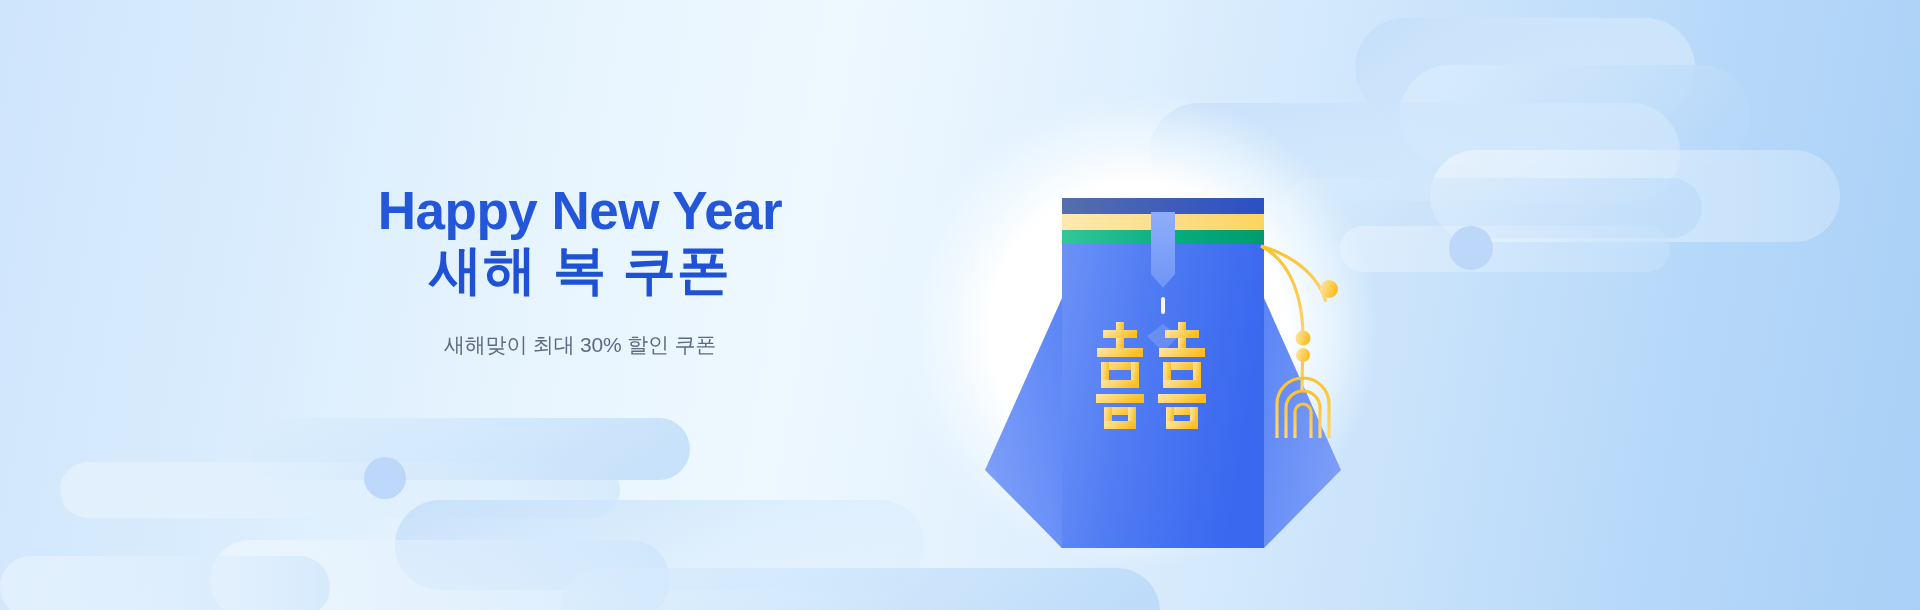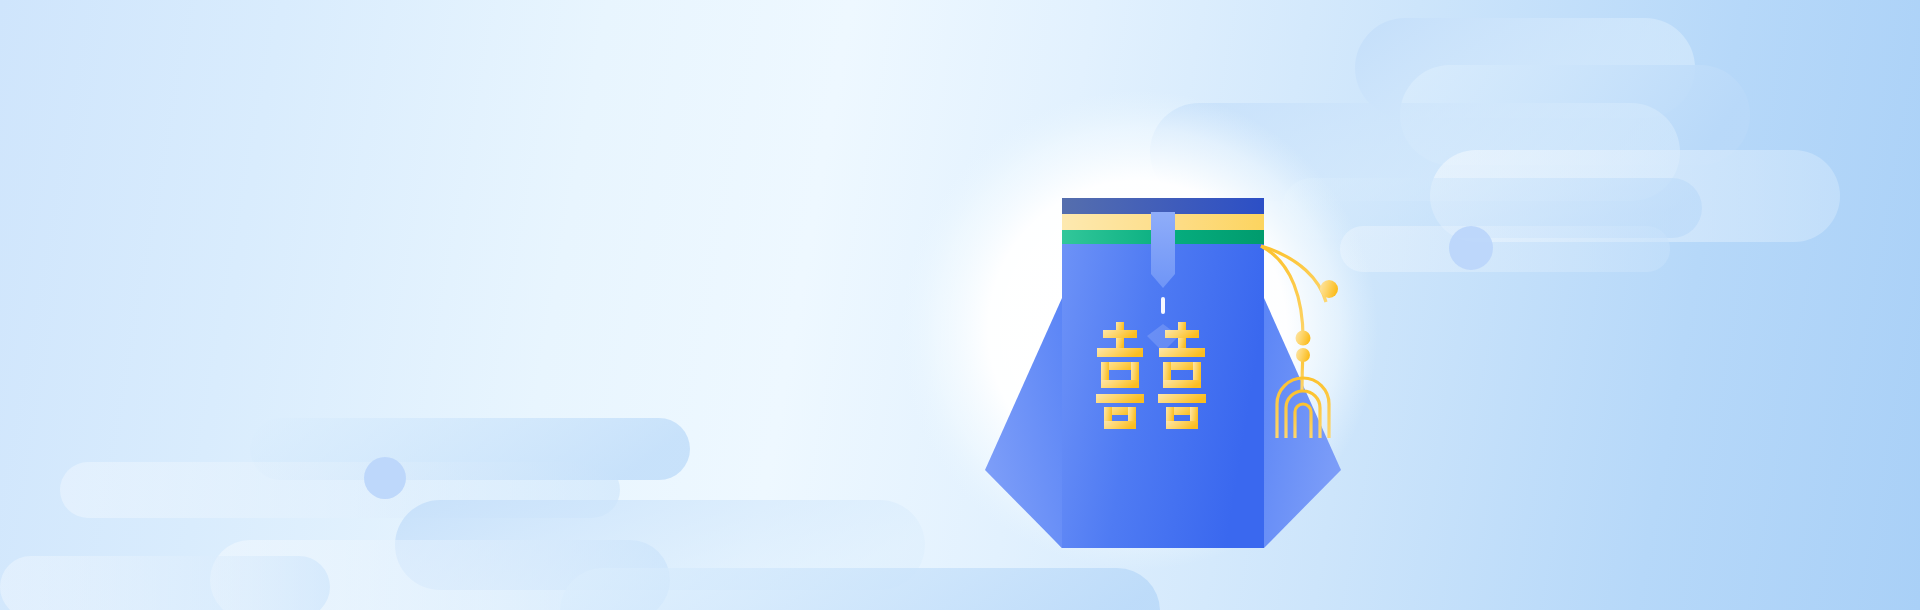--- a/index.html
+++ b/index.html
@@ -94,20 +94,25 @@
       <radialGradient id="glow" cx="0.5" cy="0.5" r="0.5">
         <stop offset="0%" stop-color="#ffffff" stop-opacity="1"></stop>
         <stop offset="62%" stop-color="#ffffff" stop-opacity="0.98"></stop>
         <stop offset="84%" stop-color="#f4fbff" stop-opacity="0.55"></stop>
         <stop offset="100%" stop-color="#eaf6ff" stop-opacity="0"></stop>
       </radialGradient>
     </defs>
     <circle cx="1138" cy="330" r="240" fill="url(#glow)"></circle>
   </svg>
 
+  <div id="text-block">
+    <div id="headline-en">Happy New Year</div>
+    <div id="headline-ko">새해 복 쿠폰</div>
+    <div id="subtitle">새해맞이 최대 30% 할인 쿠폰</div>
+  </div>
 
   <svg class="layer" width="1920" height="610" viewBox="0 0 1920 610" style="z-index:5">
     <defs>
       <linearGradient id="bodyG" x1="0" y1="0" x2="1" y2="0.25">
         <stop offset="0%" stop-color="#6d92f7"></stop>
         <stop offset="45%" stop-color="#4f7bf3"></stop>
         <stop offset="100%" stop-color="#3a68ef"></stop>
       </linearGradient>
       <linearGradient id="bodyG2" x1="0" y1="0" x2="0" y2="1">
         <stop offset="0%" stop-color="#3e6df1"></stop>

